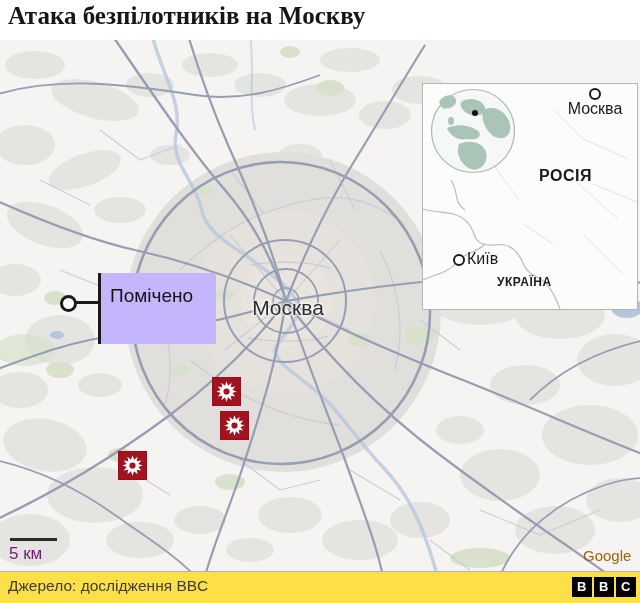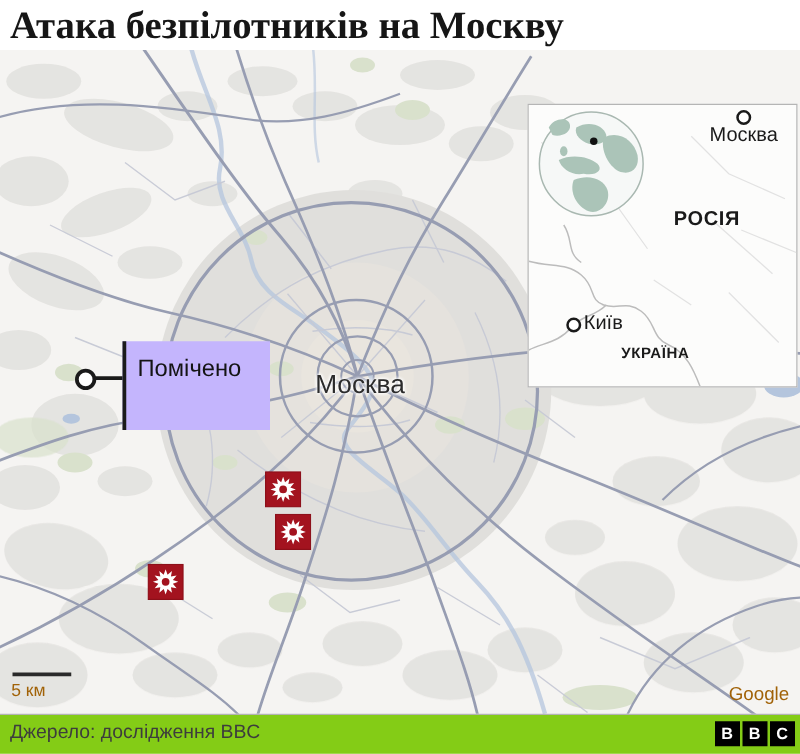--- a/index.html
+++ b/index.html
@@ -1,58 +1,58 @@
 <!DOCTYPE html>
 <html><head>
 <meta charset="utf-8">
 <style>
   html,body{margin:0;padding:0;background:#ffffff;}
   .frame{position:relative;width:640px;height:603px;background:#ffffff;overflow:hidden;
          font-family:"Liberation Sans",sans-serif;}
   .title{position:absolute;left:8px;top:2px;width:620px;
-         font-family:"Liberation Serif",serif;font-weight:700;font-size:31px;color:#161616;}
+         font-family:"Liberation Serif",serif;font-weight:700;font-size:25px;color:#161616;}
   .map{position:absolute;left:0;top:40px;width:640px;height:531px;background:#f5f4f2;}
   .map-border{position:absolute;left:0;top:571px;width:640px;height:1px;background:#b3b3b3;}
   .map svg.base{position:absolute;left:0;top:0;}
 
   
   .callout-box{position:absolute;left:98px;top:233px;width:106px;height:62px;background:#c4b5fd;
                border-left:3px solid #1a1a1a;padding:9px 0 0 9px;
                font-size:19px;line-height:27px;color:#141414;}
   .leader-line{position:absolute;left:68px;top:261px;width:32px;height:3px;background:#1a1a1a;}
   .leader-dot{position:absolute;left:60px;top:255px;width:11px;height:11px;border:3px solid #1a1a1a;
               border-radius:50%;background:#ffffff;box-sizing:content-box;}
 
   .city-label{position:absolute;left:236px;top:256px;width:104px;text-align:center;
               font-size:21px;color:#2b2b2b;
               text-shadow:0 0 3px #fff,0 0 3px #fff,0 0 3px #fff;}
 
   .marker{position:absolute;width:29px;height:29px;}
   .m1{left:212px;top:337px;} .m2{left:220px;top:371px;} .m3{left:118px;top:411px;}
 
   .scale-line{position:absolute;left:10px;top:498px;width:47px;height:3px;background:#2a2a2a;}
-  .scale-label{position:absolute;left:9px;top:504px;font-size:14px;color:#a16207;}
+  .scale-label{position:absolute;left:9px;top:504px;font-size:17px;color:#701a75;}
   .google{position:absolute;left:583px;top:507px;font-size:15px;color:#a16207;}
 
   
   .inset{position:absolute;left:422px;top:43px;width:216px;height:227px;background:#fcfcfb;
          border:1px solid #b5b5b5;box-sizing:border-box;}
   .inset svg{position:absolute;left:0;top:0;}
   .inset-label{position:absolute;color:#1a1a1a;text-align:right;}
   .inset-moscow-text{left:130px;top:16px;width:84px;text-align:center;font-size:16px;}
   .inset-russia{left:116px;top:83px;font-size:16px;font-weight:700;letter-spacing:.5px;}
   .inset-kyiv-text{left:44px;top:166px;font-size:16px;}
   .inset-ukraine{left:74px;top:191px;font-size:12px;font-weight:700;letter-spacing:.5px;}
   .ring-dot{position:absolute;width:8px;height:8px;border:2.5px solid #1a1a1a;border-radius:50%;
             background:#ffffff;box-sizing:content-box;}
   .inset-moscow-dot{left:166px;top:4px;}
   .inset-kyiv-dot{left:30px;top:170px;}
 
   
-  .footer{position:absolute;left:0;top:572px;width:640px;height:31px;background:#84cc16;}
+  .footer{position:absolute;left:0;top:572px;width:640px;height:31px;background:#fde047;}
   .source{position:absolute;left:8px;top:5px;font-size:15.5px;color:#3d3d3d;}
   .bbc-logo{position:absolute;left:572px;top:5px;display:flex;gap:2.5px;}
   .bbc-block{width:19.5px;height:19.5px;background:#000;color:#fff;display:flex;
              align-items:center;justify-content:center;font-weight:700;font-size:13px;}
 </style>
 </head>
 <body>
 
 <div class="frame">
 

